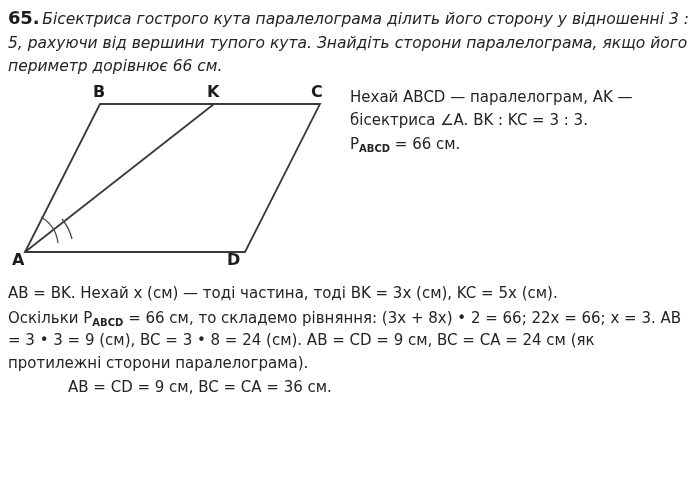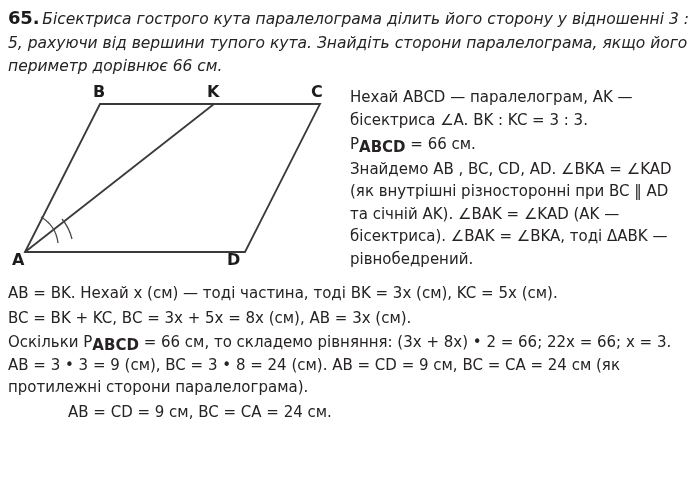--- a/index.html
+++ b/index.html
@@ -79,21 +79,21 @@
     left: 8px;
     top: 282px;
     width: 684px;
     font-size: 15px;
     line-height: 1.5;
     color: #262322;
   }
   .sol-bottom p { margin: 0 0 2px 0; }
   .sol-bottom p.indent { text-indent: 60px; }
   sub {
-    font-size: 15px;
+    font-size: 10px;
     font-weight: bold;
     vertical-align: baseline;
     position: relative;
     top: 3px;
   }
 </style>
 </head>
 <body>
 
 <div class="page">
@@ -115,23 +115,21 @@
     <span class="fig-label lbl-B">B</span>
     <span class="fig-label lbl-K">K</span>
     <span class="fig-label lbl-C">C</span>
     <span class="fig-label lbl-A">A</span>
     <span class="fig-label lbl-D">D</span>
   </div>
 
   <div class="sol-right">
     <p>Нехай ABCD — паралелограм, AK — бісектриса ∠A. BK : KC = 3 : 3.</p>
     <p>P<sub>ABCD</sub> = 66 см.</p>
-    <p>Знайдемо AB , BC, CD, AD. ∠BKA = ∠KAD (як внутрішні різносторонні при BC ‖ AD та січній AK). ∠BAK = ∠KAD (AK — бісектриса). ∠BAK = ∠BKA, тоді ΔABK — рівнобедрений.</p>
   </div>
 
   <div class="sol-bottom">
     <p>AB = BK. Нехай x (см) — тоді частина, тоді BK = 3x (см), KC = 5x (см).</p>
-    <p>BC = BK + KC, BC = 3x + 5x = 8x (см), AB = 3x (см).</p>
     <p>Оскільки P<sub>ABCD</sub> = 66 см, то складемо рівняння: (3x + 8x) • 2 = 66; 22x = 66; x = 3. AB = 3 • 3 = 9 (см), BC = 3 • 8 = 24 (см). AB = CD = 9 см, BC = CA = 24 см (як протилежні сторони паралелограма).</p>
-    <p class="indent">AB = CD = 9 см, BC = CA = 24 см.</p>
+    <p class="indent">AB = CD = 9 см, BC = CA = 36 см.</p>
   </div>
 
 </div>
 
 </body></html>

